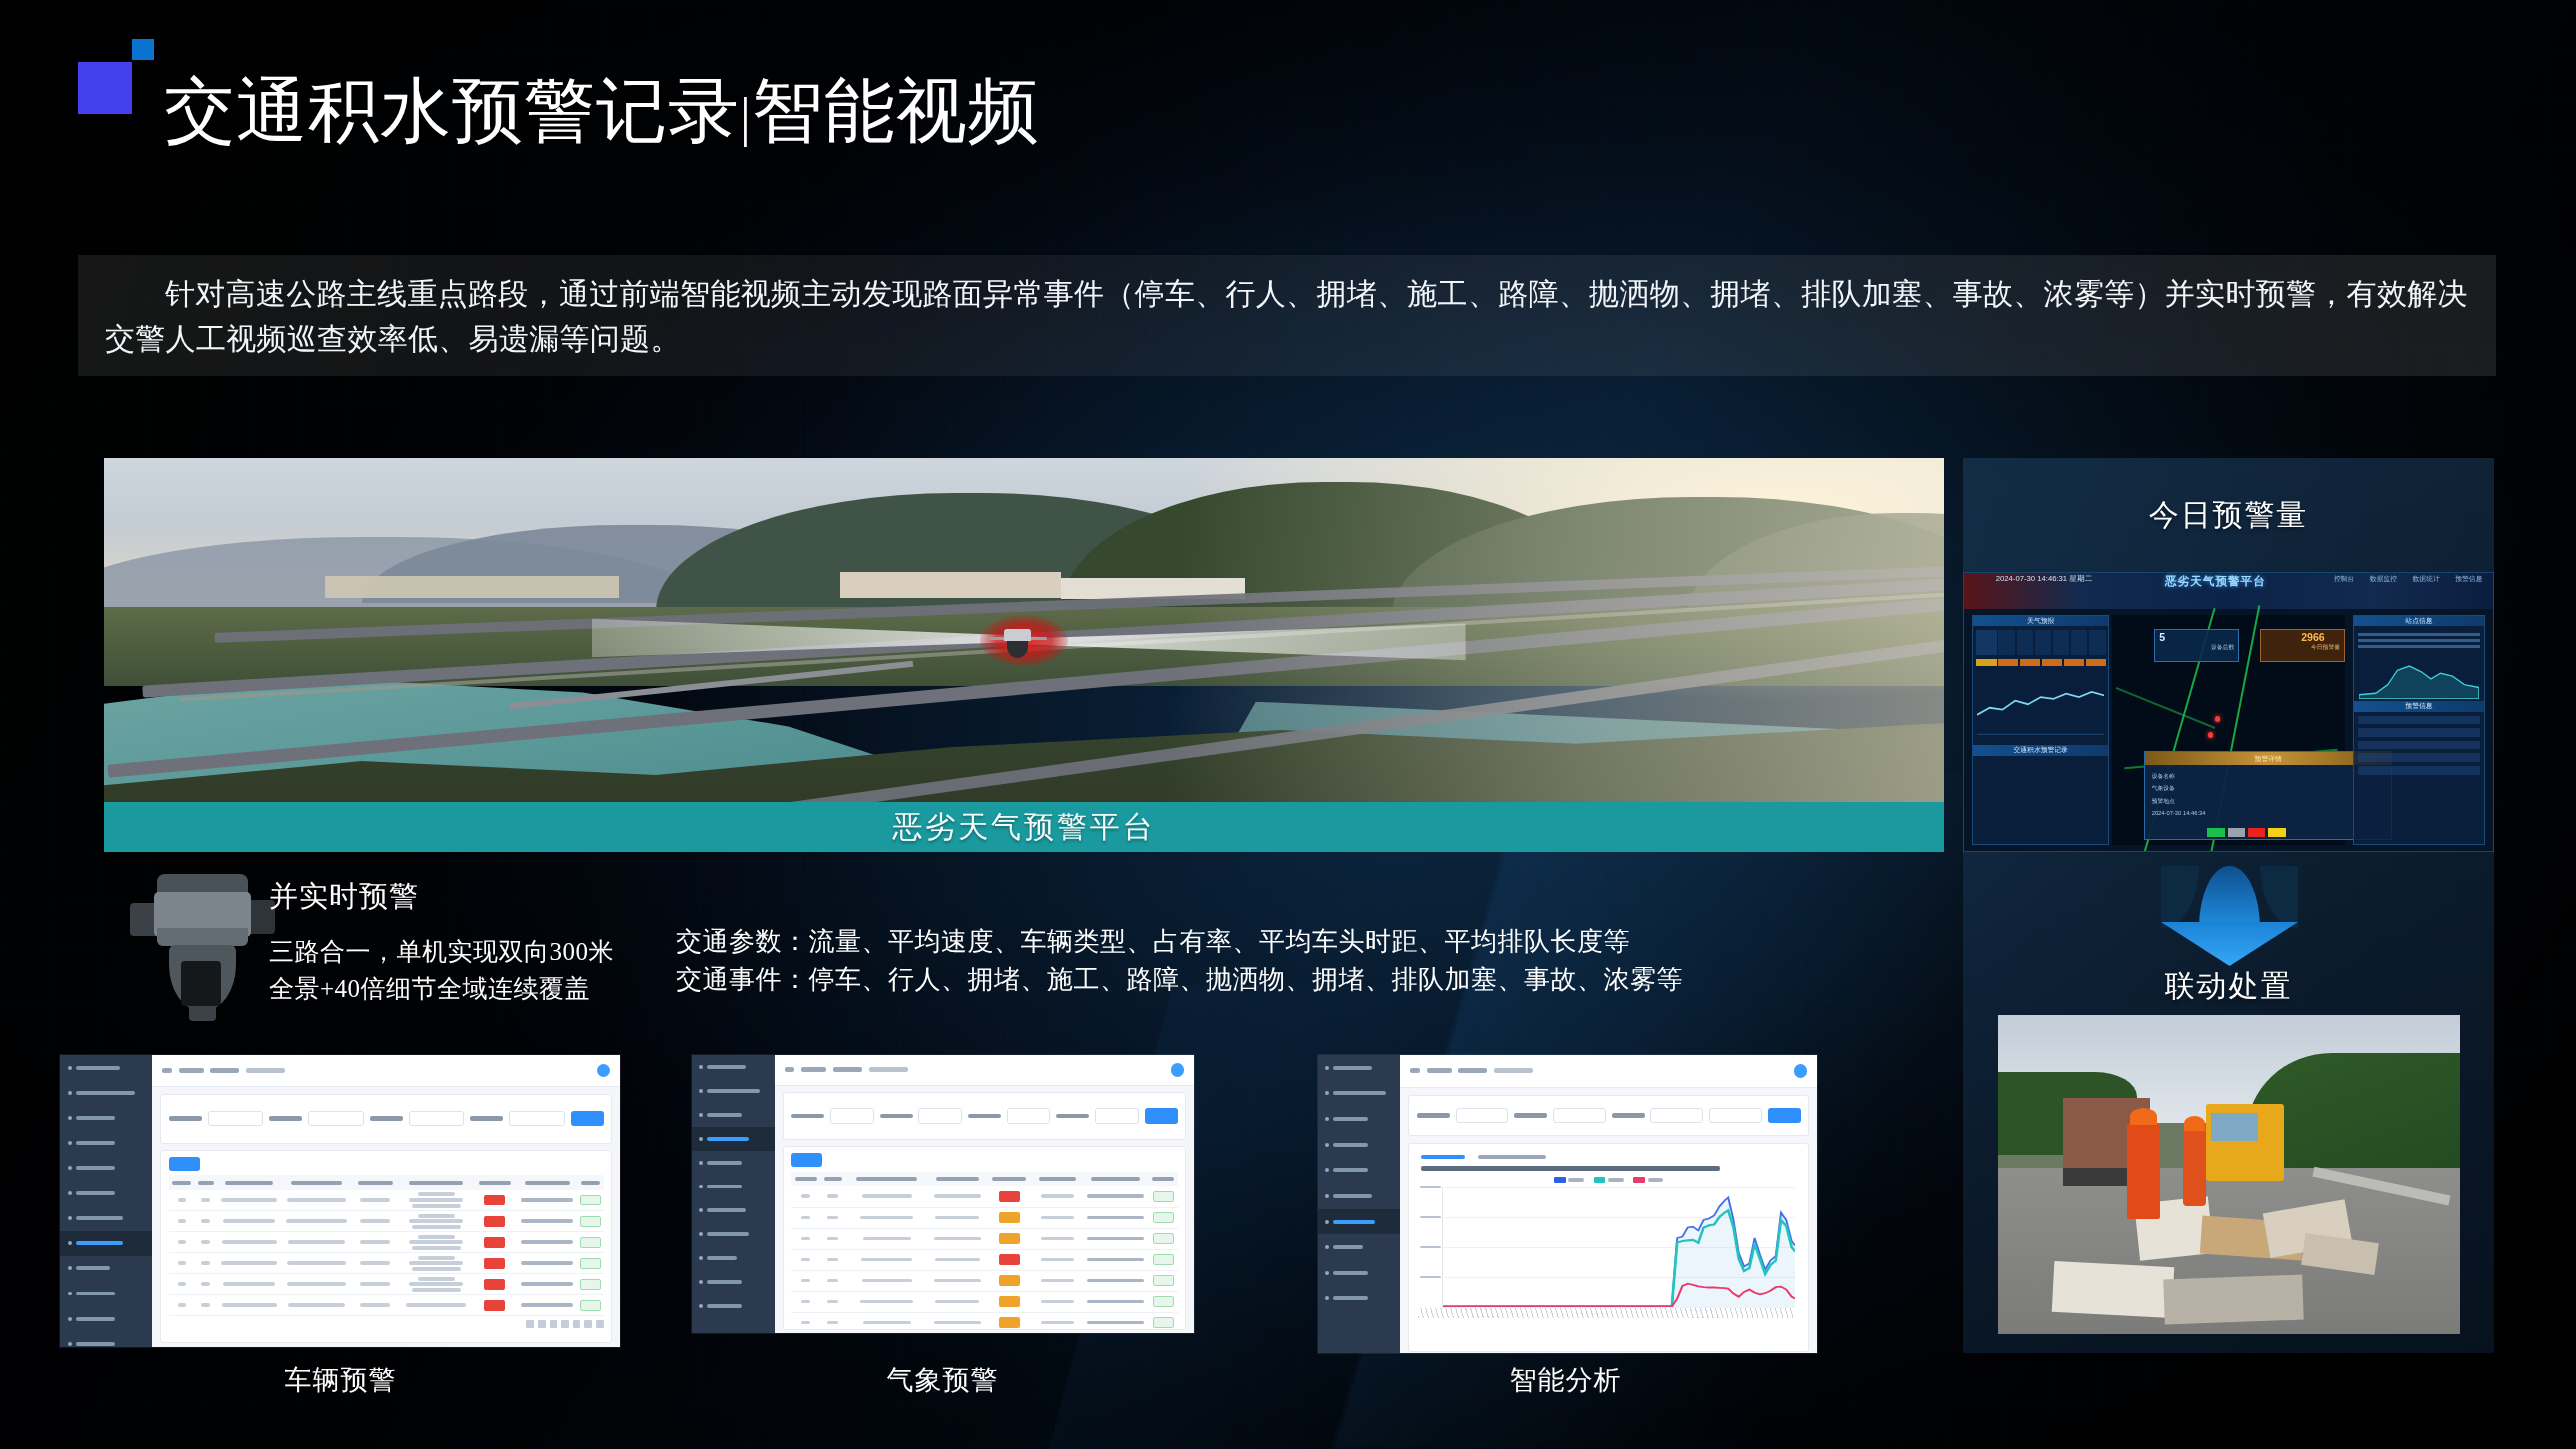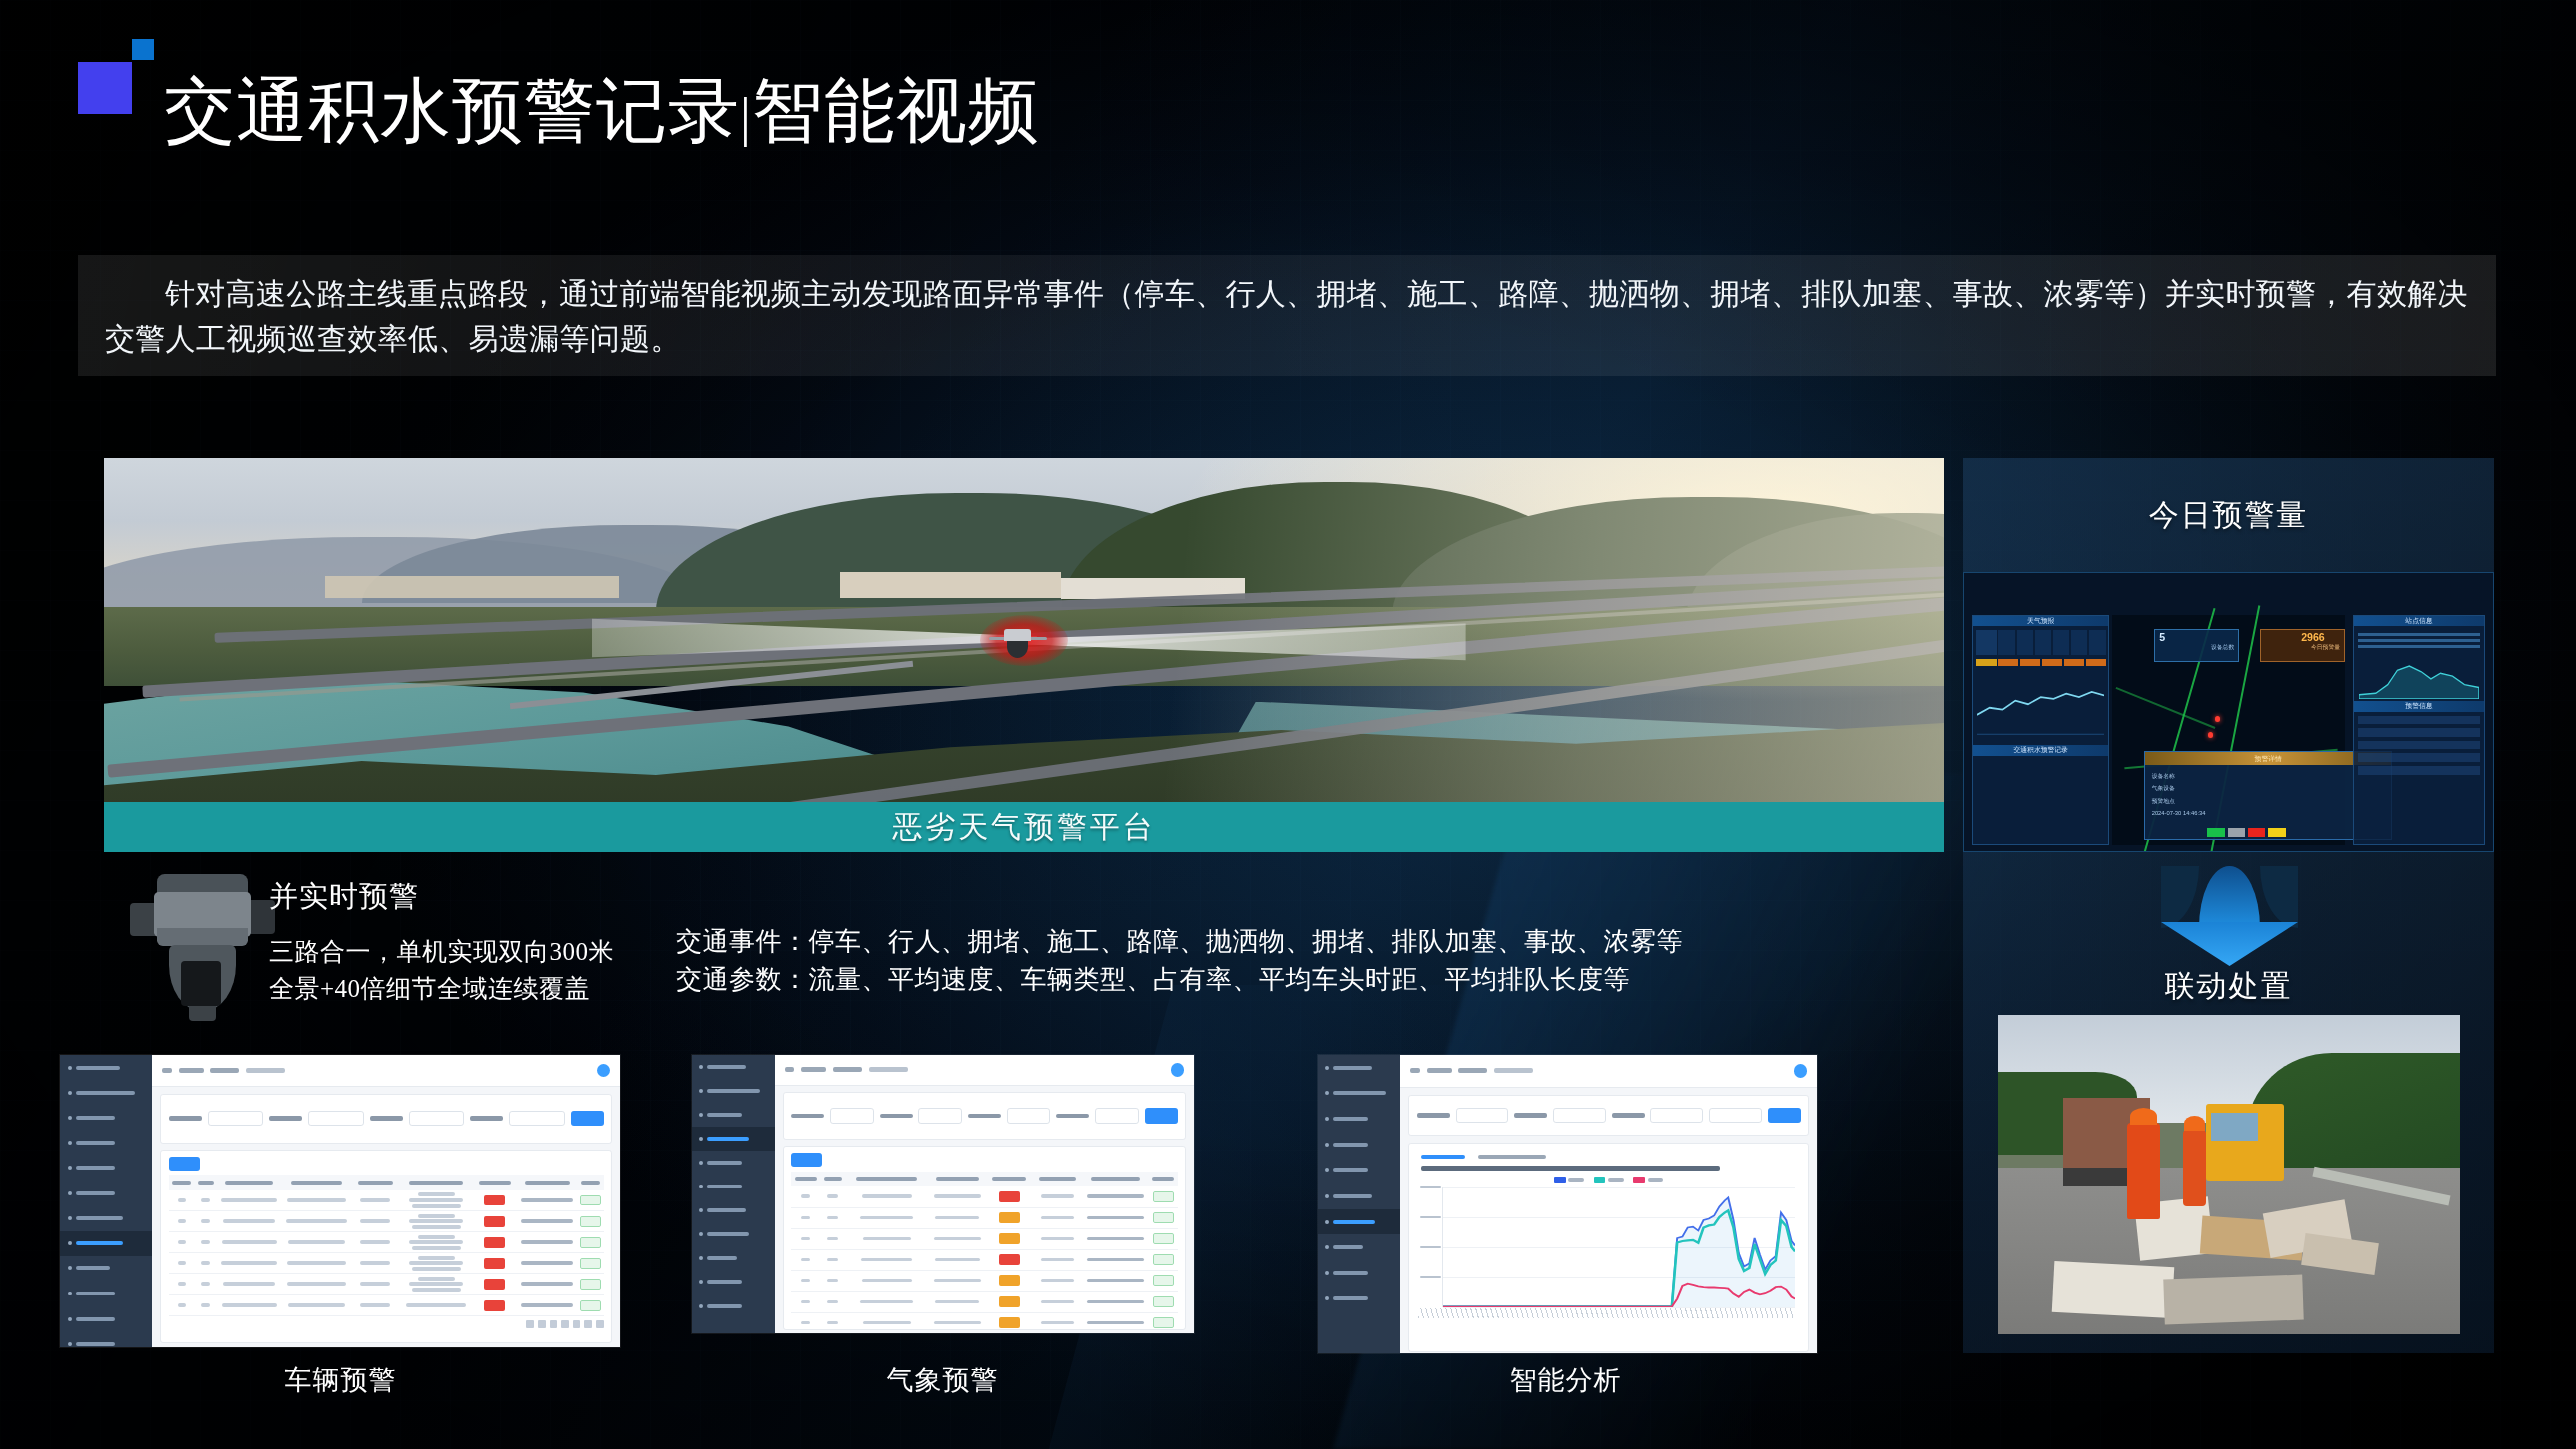--- a/index.html
+++ b/index.html
@@ -345,28 +345,38 @@
   <div class="win"></div>
   <div class="stem"></div>
 </div>
 <div class="devtxt">
   <div class="t1">并实时预警</div>
   <div class="t2">三路合一，单机实现双向300米</div>
   <div class="t3">全景+40倍细节全域连续覆盖</div>
 </div>
 
 <div class="events">
+  <div>交通参数：流量、平均速度、车辆类型、占有率、平均车头时距、平均排队长度等</div>
   <div>交通事件：停车、行人、拥堵、施工、路障、抛洒物、拥堵、排队加塞、事故、浓雾等</div>
-  <div>交通参数：流量、平均速度、车辆类型、占有率、平均车头时距、平均排队长度等</div>
 </div>
 
 <div class="rpanel"></div>
 <div class="rlabel a">今日预警量</div>
 
 <div class="wdash">
+  <div class="wd-top">
+    <div class="wd-time">2024-07-30 14:46:31 星期二</div>
+    <div class="wd-title">恶劣天气预警平台</div>
+    <div class="wd-nav">
+      <span>控制台</span>
+      <span>数据监控</span>
+      <span>数据统计</span>
+      <span>预警信息</span>
+    </div>
+  </div>
   <div class="wd-left">
     <div class="wd-secthead">天气预报</div>
     <div style="padding:3.9px 2.9px;display:flex;gap:1.9px;">
       <div style="width:16%;height:25px;background:rgba(30,80,140,.5);"></div>
       <div style="flex:1;display:flex;gap:1.9px;">
         <div style="flex:1;height:25px;background:rgba(20,60,110,.5);"></div>
         <div style="flex:1;height:25px;background:rgba(20,60,110,.5);"></div>
         <div style="flex:1;height:25px;background:rgba(20,60,110,.5);"></div>
         <div style="flex:1;height:25px;background:rgba(20,60,110,.5);"></div>
         <div style="flex:1;height:25px;background:rgba(20,60,110,.5);"></div>

